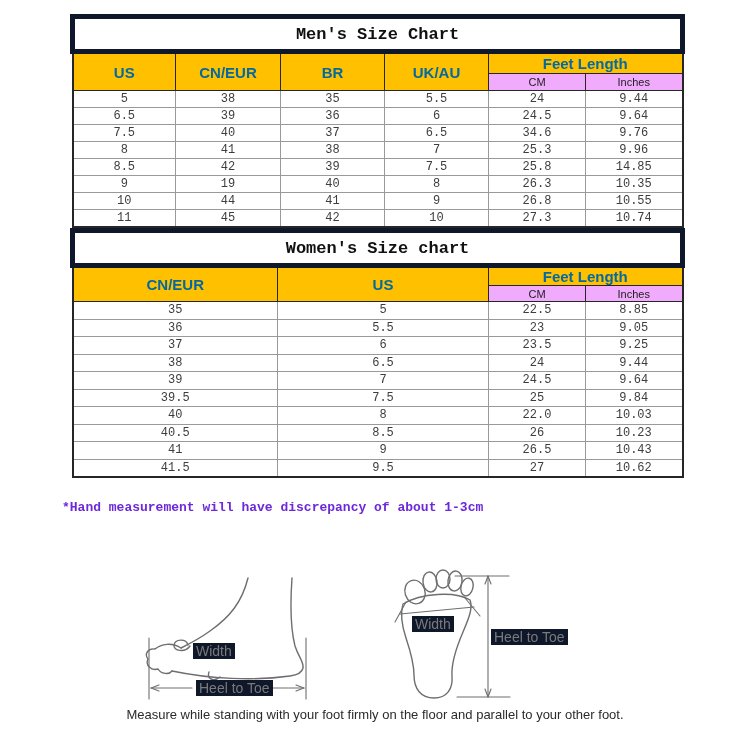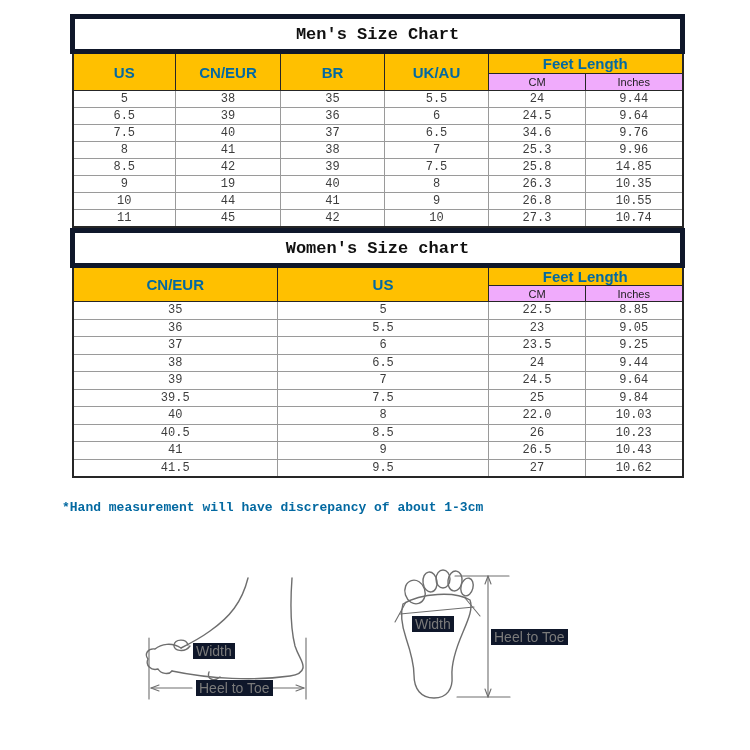--- a/index.html
+++ b/index.html
@@ -28,21 +28,21 @@
   }
   td.t-cell {
     font-family:"Liberation Mono","DejaVu Sans Mono",monospace;
     font-size:12px; color:#3d3d3d; border:1px solid #9a9a9a; height:17px;
     background:#ffffff;
   }
   table.women td.t-cell { height:17.5px; }
   .notes {
     position:absolute; left:62px; top:470px;
     font-family:"Liberation Mono","DejaVu Sans Mono",monospace;
-    font-weight:bold; font-size:13px; line-height:15px; color:#0369a1;
+    font-weight:bold; font-size:13px; line-height:15px; color:#6d28d9;
     white-space:pre;
   }
   .htm-heading { position:absolute; left:84px; top:507px; font-size:17px; color:#8a8a8a; }
   .htm-sub    { position:absolute; left:84px; top:537px; font-size:12.5px; color:#4b4b4b; }
   .diagram { position:absolute; }
   .diagram svg { display:block; }
   .diag-label { position:absolute; font-size:14px; color:#7a7a7a; background:#0f172a; padding:0 3px; white-space:nowrap; }
   .footer-text {
     position:absolute; left:0; top:707px; width:750px; text-align:center;
     font-size:13px; color:#2b2b2b;
@@ -279,14 +279,15 @@
         <line x1="62" y1="20" x2="116" y2="20" stroke-width="1.1"></line>
         <line x1="64" y1="141" x2="117" y2="141" stroke-width="1.1"></line>
         <path d="M95,20 l-3,8 M95,20 l3,8" stroke-width="1.1"></path>
         <path d="M95,141 l-3,-8 M95,141 l3,-8" stroke-width="1.1"></path>
       </g>
     </svg>
   </div>
   <div class="diag-label" style="left:412px; top:616px;">Width</div>
   <div class="diag-label" style="left:491px; top:629px;">Heel to Toe</div>
 
+  <div class="footer-text">Measure while standing with your foot firmly on the floor and parallel to your other foot.</div>
 
 </div>
 
 </body></html>

